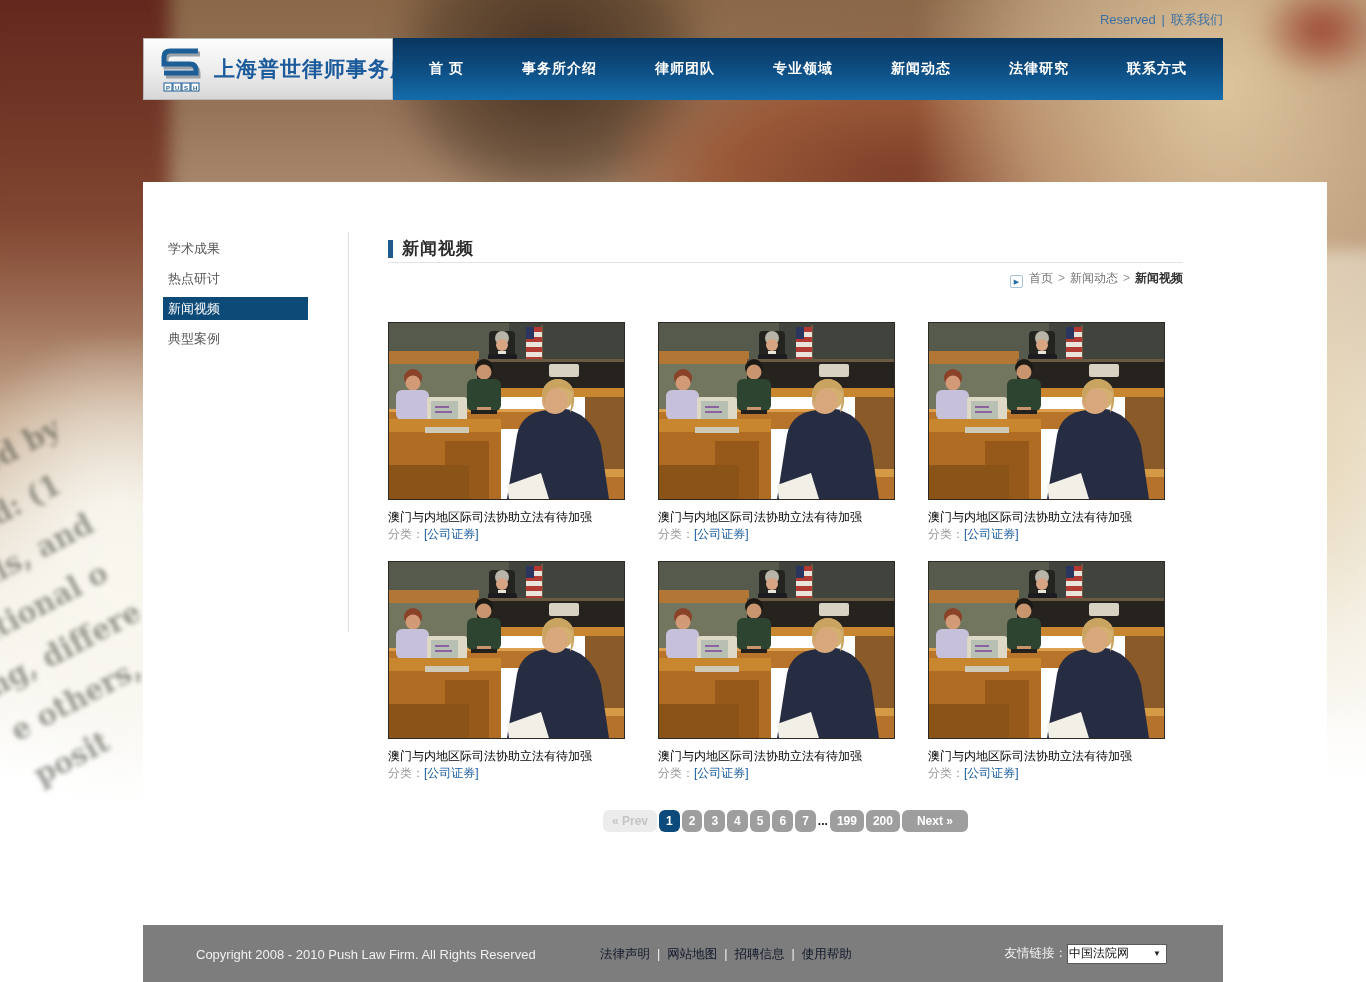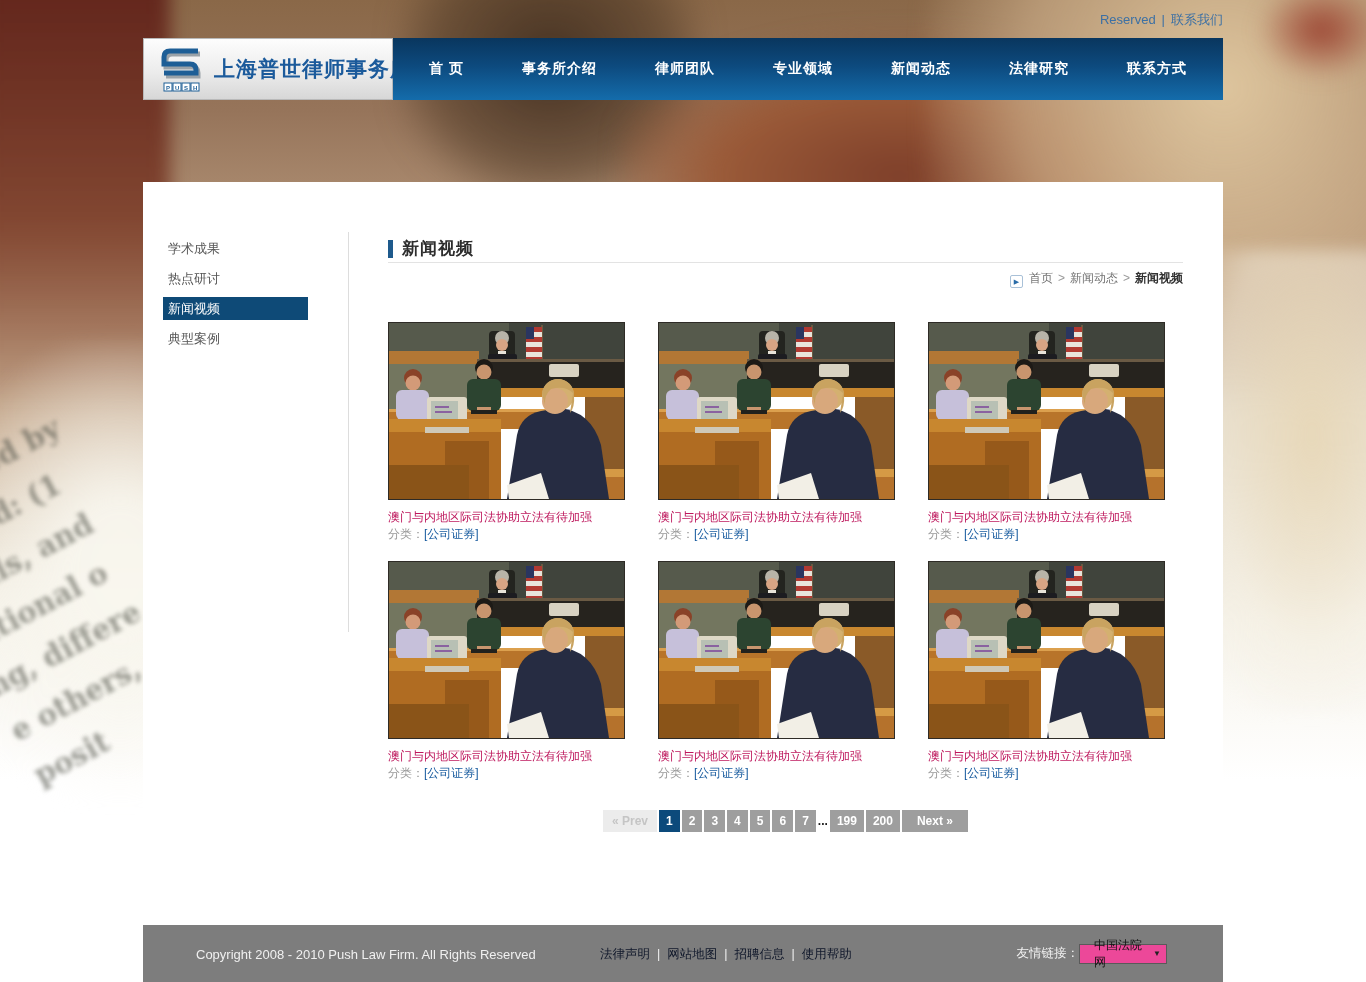--- a/index.html
+++ b/index.html
@@ -39,21 +39,21 @@
   .logo-box { width:250px; height:62px; border:1px solid #b9b9b9;
     background:linear-gradient(180deg,#fdfdfd 0%,#ececec 55%,#d7d7d7 100%);
     display:flex; align-items:center; padding-left:10px; cursor:pointer; }
   .logo-mark { width:52px; height:48px; margin-right:8px; flex:0 0 auto; }
   .brand { font-size:21px; font-weight:bold; color:#1b5a9b; letter-spacing:1px; white-space:nowrap; }
   .nav { flex:1; height:62px; background:linear-gradient(180deg,#09365e 0%,#0d4a7e 45%,#146cab 100%);
     display:flex; align-items:center; justify-content:space-between; padding:0 36px; }
   .nav a { color:#fff; font-size:14px; font-weight:bold; text-decoration:none; letter-spacing:1px; cursor:pointer; }
 
   
-  .wrapper { position:absolute; left:143px; top:182px; width:1080px; height:743px; background:#fff; z-index:1; }
+  .wrapper { position:absolute; left:143px; top:182px; width:1184px; height:743px; background:#fff; z-index:1; }
 
   .sidebar { position:absolute; left:20px; top:55px; width:145px; }
   .side-item { display:block; width:145px; height:23px; line-height:23px; padding-left:5px; margin-bottom:7px;
     font-size:13px; color:#555; text-decoration:none; cursor:pointer; }
   .side-item.active { background:#0e4a77; color:#fff; }
   .side-divider { position:absolute; left:205px; top:50px; height:400px; width:1px; background:#ddd; }
 
   .main { position:absolute; left:245px; top:0; width:795px; height:743px; }
   .title-row { position:absolute; left:0; top:55px; display:flex; align-items:center; }
   .title-bar { width:5px; height:18px; background:#1e5a8c; margin-right:9px; }
@@ -64,42 +64,42 @@
   .bc-icon { display:inline-block; width:13px; height:13px; border:1px solid #a9c1d8; border-radius:2px;
     background:#fff; color:#2a6ca8; font-size:7px; line-height:11px; text-align:center; vertical-align:-2px; margin-right:6px; }
   .breadcrumb a { color:#737373; text-decoration:none; cursor:pointer; }
   .bc-sep { margin:0 5px; color:#999; }
   .bc-current { color:#333; font-weight:bold; }
 
   .grid { position:absolute; left:0; top:140px; width:795px; display:flex; flex-wrap:wrap; column-gap:33px; row-gap:18px; }
   .card { width:237px; }
   .thumb-frame { width:237px; height:178px; border:1px solid #2e2b26; cursor:pointer; }
   .thumb-frame svg { display:block; width:235px; height:176px; }
-  .card-title { margin-top:9px; font-size:12px; color:#be185d; text-decoration:none; display:block; cursor:pointer; }
+  .card-title { margin-top:9px; font-size:12px; color:#000000; text-decoration:none; display:block; cursor:pointer; }
   .card-cat { font-size:12px; color:#999; }
   .card-cat a { color:#15599e; text-decoration:none; cursor:pointer; }
 
   .pagination { position:absolute; left:0; top:628px; width:795px; text-align:center; font-size:12px; }
   .pg, .pg-active, .pg-prev, .pg-next { display:inline-block; height:22px; line-height:22px; padding:0 7px;
-    margin:0 1px; background:#9e9e9e; color:#fff; font-weight:bold; text-decoration:none; cursor:pointer; }
+    margin:0 1px; background:#9e9e9e; color:#fff; font-weight:bold; text-decoration:none; cursor:pointer;border-radius:6px; }
   .pg-prev { background:#ececec; color:#c5c5c5; padding:0 9px; }
   .pg-next { padding:0 15px; }
   .pg-active { background:#0c4a7b; }
   .pg-ellipsis { display:inline-block; color:#1a1a1a; font-weight:bold; margin:0 1px; }
 
   
   .footer { position:absolute; left:143px; top:925px; width:1080px; height:57px; background:#7d7d7d; z-index:1; }
   .copyright { position:absolute; left:53px; top:50%; transform:translateY(-50%); font-size:13px; color:#f0f0f0; }
   .foot-links { position:absolute; left:457px; top:50%; transform:translateY(-50%); font-size:12.5px; color:#f0f0f0; }
   .foot-links a { color:#0f172a; text-decoration:none; cursor:pointer; }
   .foot-links .sep { margin:0 7px; }
   .friend { position:absolute; right:56px; top:50%; transform:translateY(-50%); display:flex; align-items:center; }
   .friend-label { font-size:12.5px; color:#f0f0f0; margin-right:0; }
-  .friend-select { width:88px; height:20px; background:#ec4899; border:1px solid #5a5a5a;
-    display:flex; align-items:center; font-size:12px; color:#111; padding-left:14px; cursor:pointer; }
+  .friend-select { width:100px; height:20px; background:#ffffff; border:1px solid #5a5a5a;
+    display:flex; align-items:center; font-size:12px; color:#111; padding-left:1px; cursor:pointer; }
   .friend-select .arrow { margin-left:auto; margin-right:5px; font-size:8px; color:#222; }
 
   .hidden-defs { position:absolute; width:0; height:0; overflow:hidden; }
 </style>
 </head>
 <body>
 
 <div class="page">
 
   <div class="backdrop">

